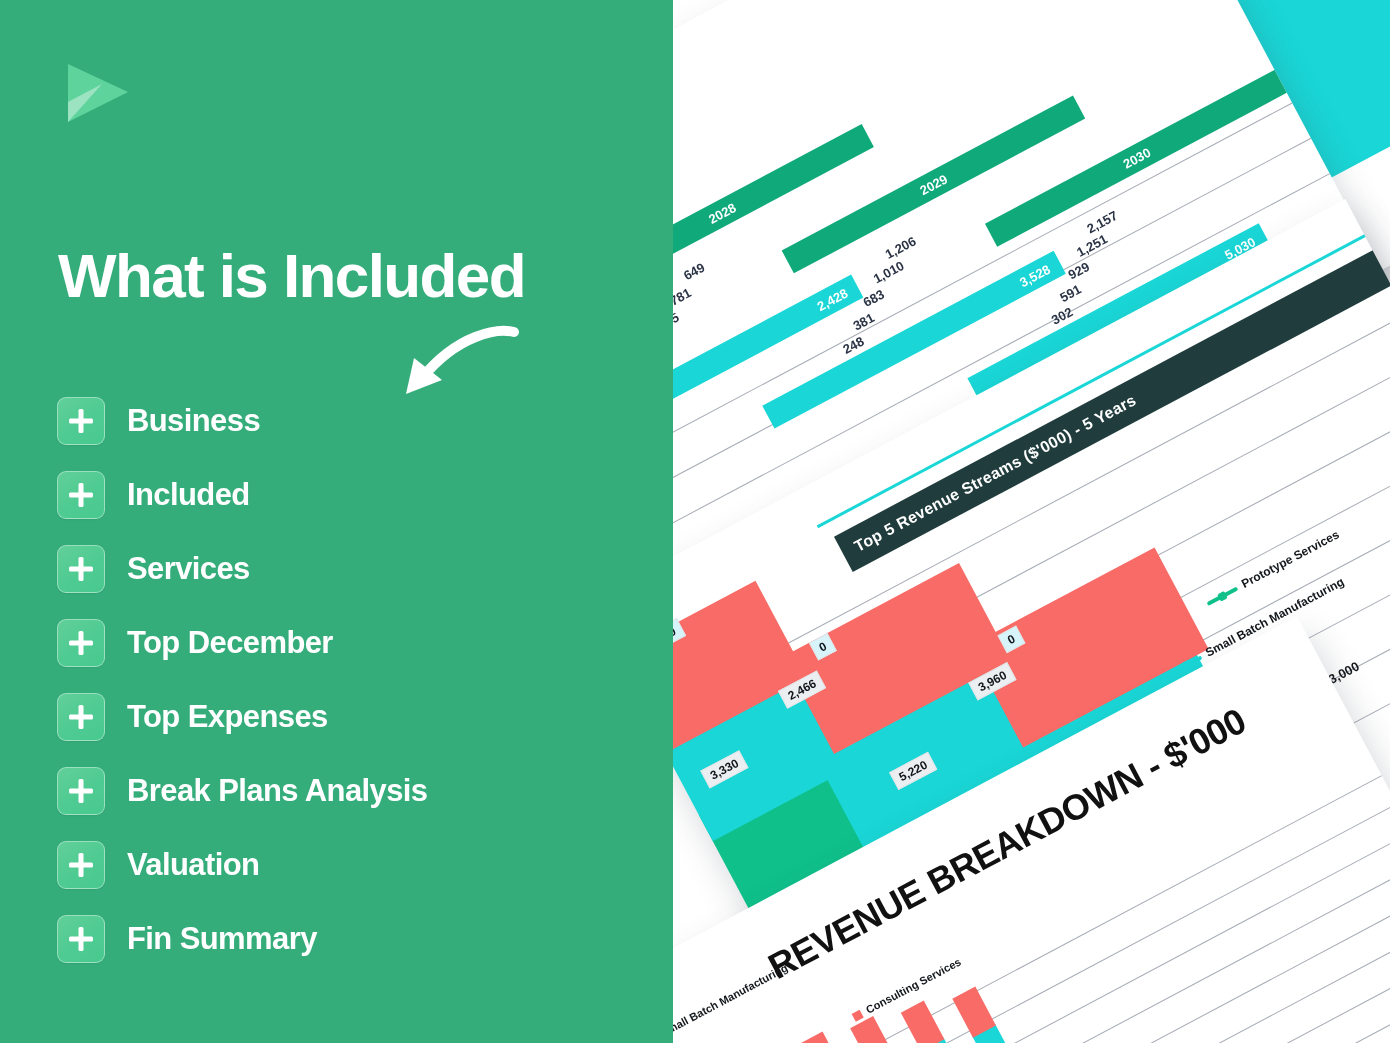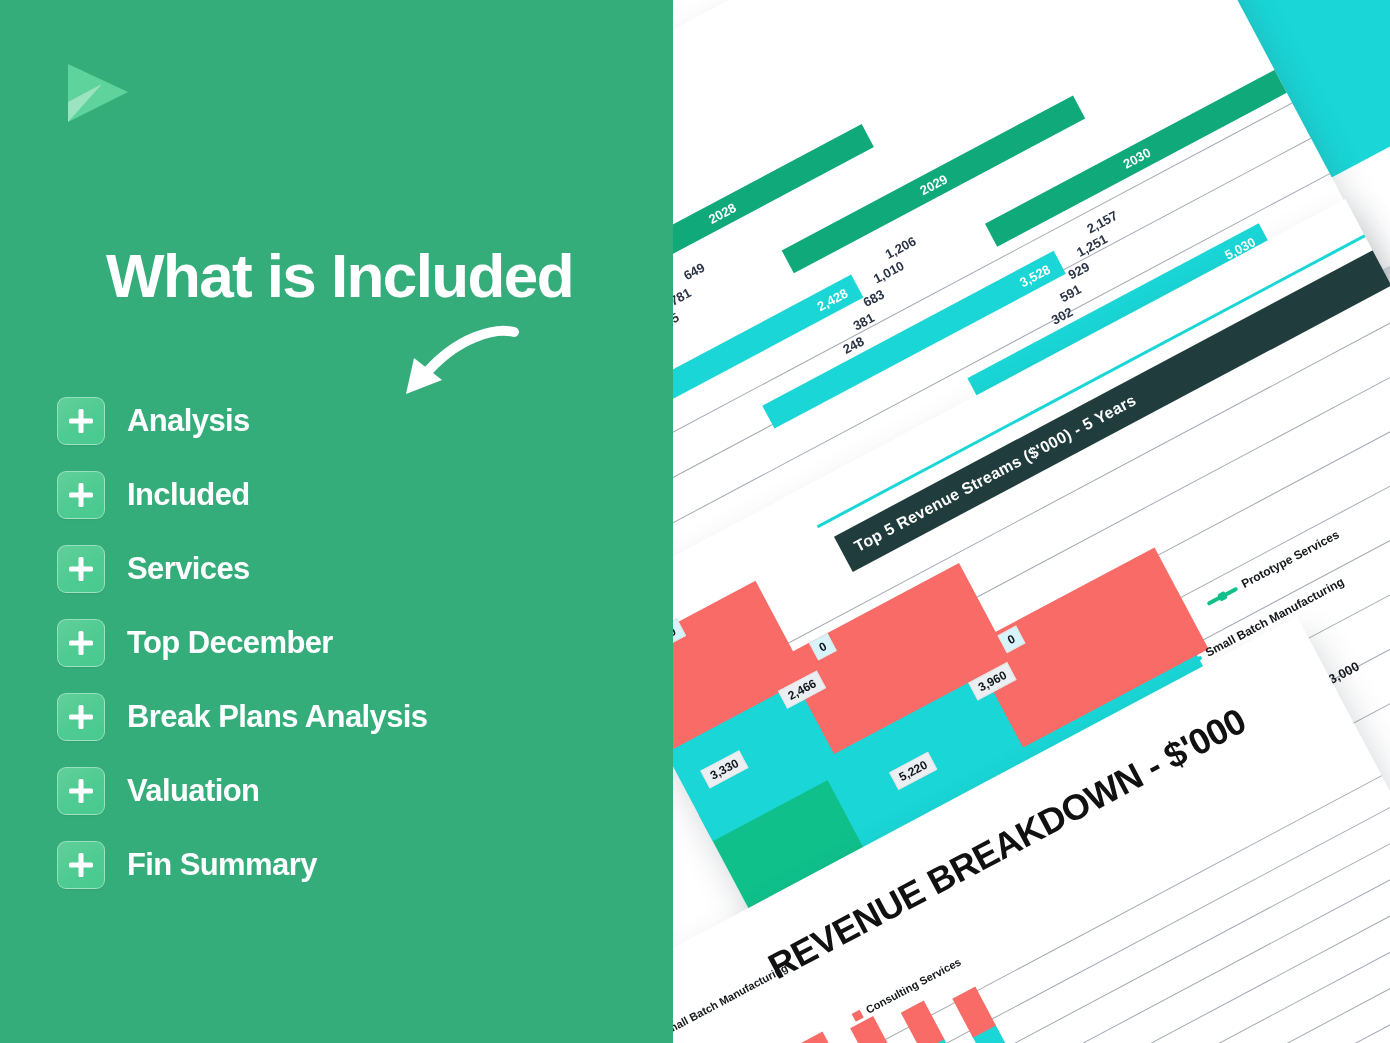--- a/index.html
+++ b/index.html
@@ -19,21 +19,21 @@
   .brand-mark svg { display:block; }
   .brand-text { display:flex; flex-direction:column; align-items:flex-start; gap:2px; }
   .ready-badge {
     background:rgba(255,255,255,0.22); color:#ffffff; font-size:21px; font-weight:700;
     letter-spacing:0.6px; padding:3px 13px 5px 13px; border-radius:6px; line-height:1.05;
   }
   .brand-name { color:#ffffff; font-size:36px; font-weight:800; letter-spacing:-0.8px; line-height:1.1; }
 
   .headline {
     position:absolute; left:58px; top:243px; color:#ffffff;
-    font-size:62px; font-weight:800; letter-spacing:-1.6px; line-height:1.05;margin-left:48px;
+    font-size:62px; font-weight:800; letter-spacing:-1.6px; line-height:1.05;
   }
 
   .arrow-wrap { position:absolute; left:386px; top:322px; width:140px; height:80px; }
 
   .feature-list { position:absolute; left:57px; top:384px; width:580px; }
   .feature-row { display:flex; align-items:center; height:74px; gap:22px; }
   .plus-box {
     width:48px; height:48px; border-radius:9px; flex:0 0 48px;
     background:linear-gradient(145deg,#62cf99 0%,#4ecb92 55%,#49c98f 100%);
     border:1.5px solid rgba(255,255,255,0.42);
@@ -319,38 +319,42 @@
       <svg width="140" height="80" viewBox="0 0 140 80">
         <path d="M128 10 C112 6, 72 12, 36 56" stroke="#ffffff" stroke-width="10" fill="none" stroke-linecap="round"></path>
         <path d="M20 72 L28 36 L56 58 Z" fill="#ffffff"></path>
       </svg>
     </div>
 
     <div class="feature-list">
 
       <div class="feature-row">
         <span class="plus-box"></span>
-        <span class="feature-label">Analysis</span>
+        <span class="feature-label">Business</span>
       </div>
 
       <div class="feature-row">
         <span class="plus-box"></span>
         <span class="feature-label">Included</span>
       </div>
 
       <div class="feature-row">
         <span class="plus-box"></span>
         <span class="feature-label">Services</span>
       </div>
 
       <div class="feature-row">
         <span class="plus-box"></span>
         <span class="feature-label">Top December</span>
       </div>
 
+      <div class="feature-row">
+        <span class="plus-box"></span>
+        <span class="feature-label">Top Expenses</span>
+      </div>
 
       <div class="feature-row">
         <span class="plus-box"></span>
         <span class="feature-label">Break Plans Analysis</span>
       </div>
 
       <div class="feature-row">
         <span class="plus-box"></span>
         <span class="feature-label">Valuation</span>
       </div>

